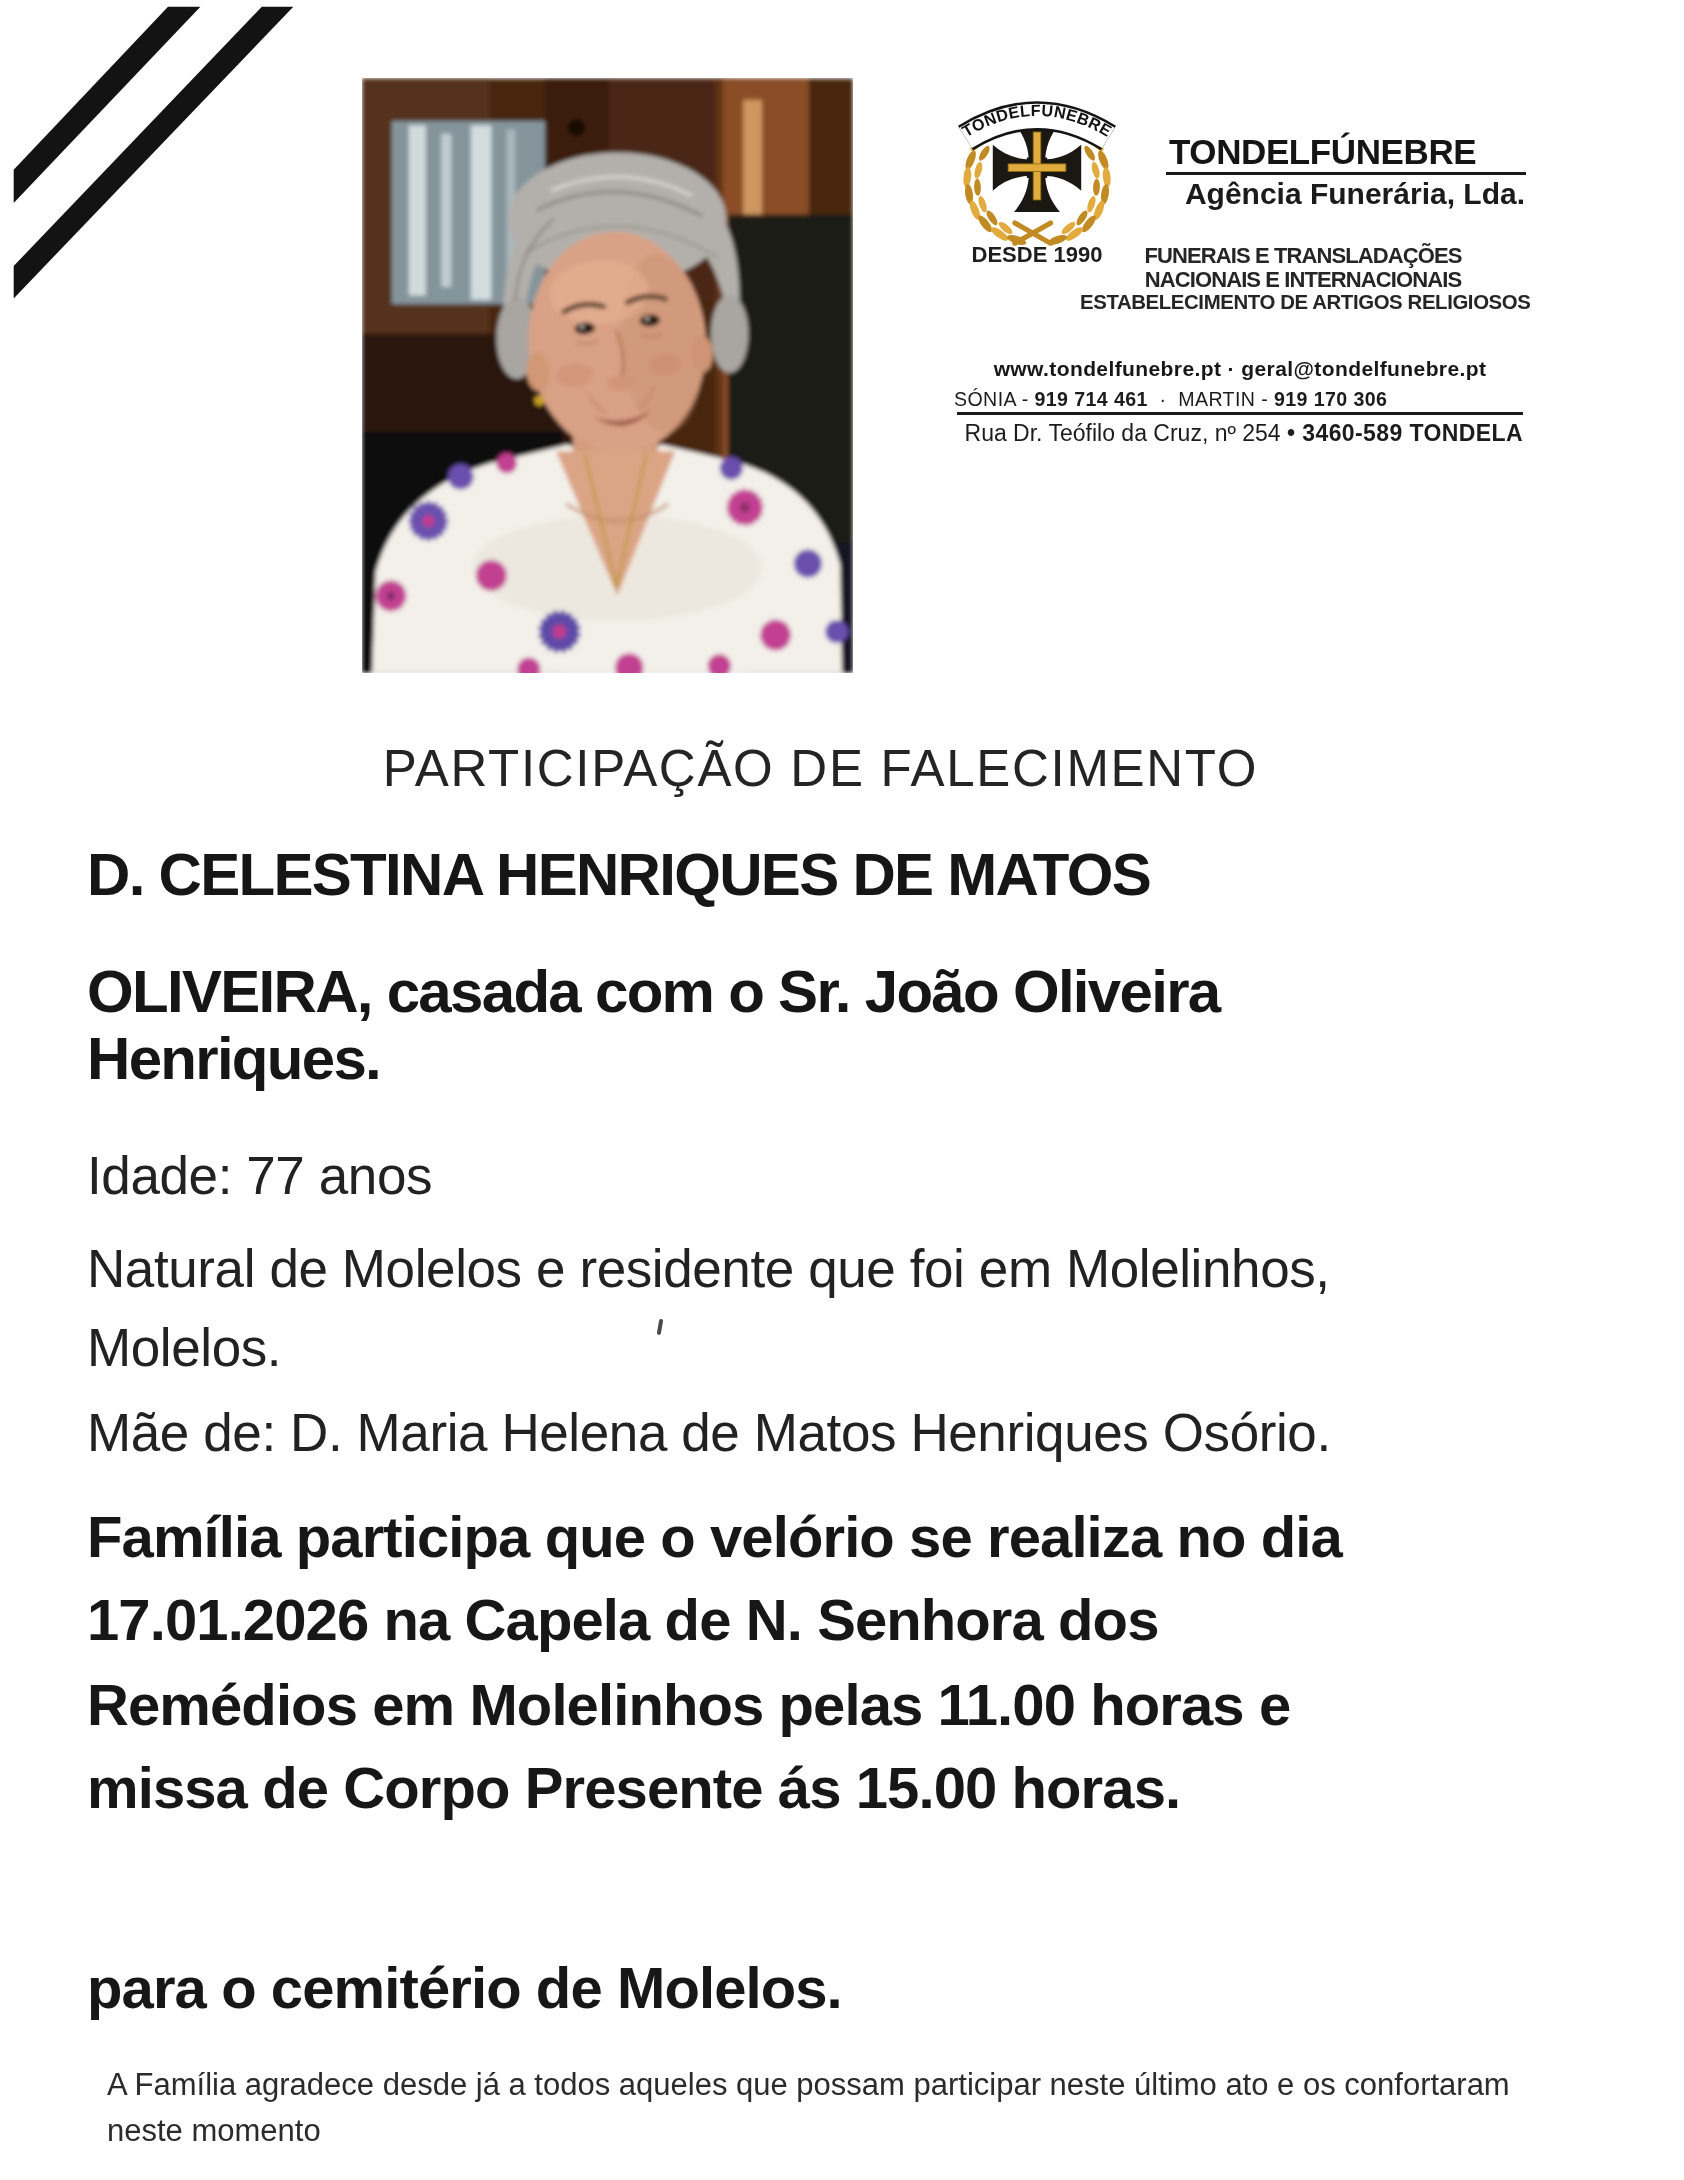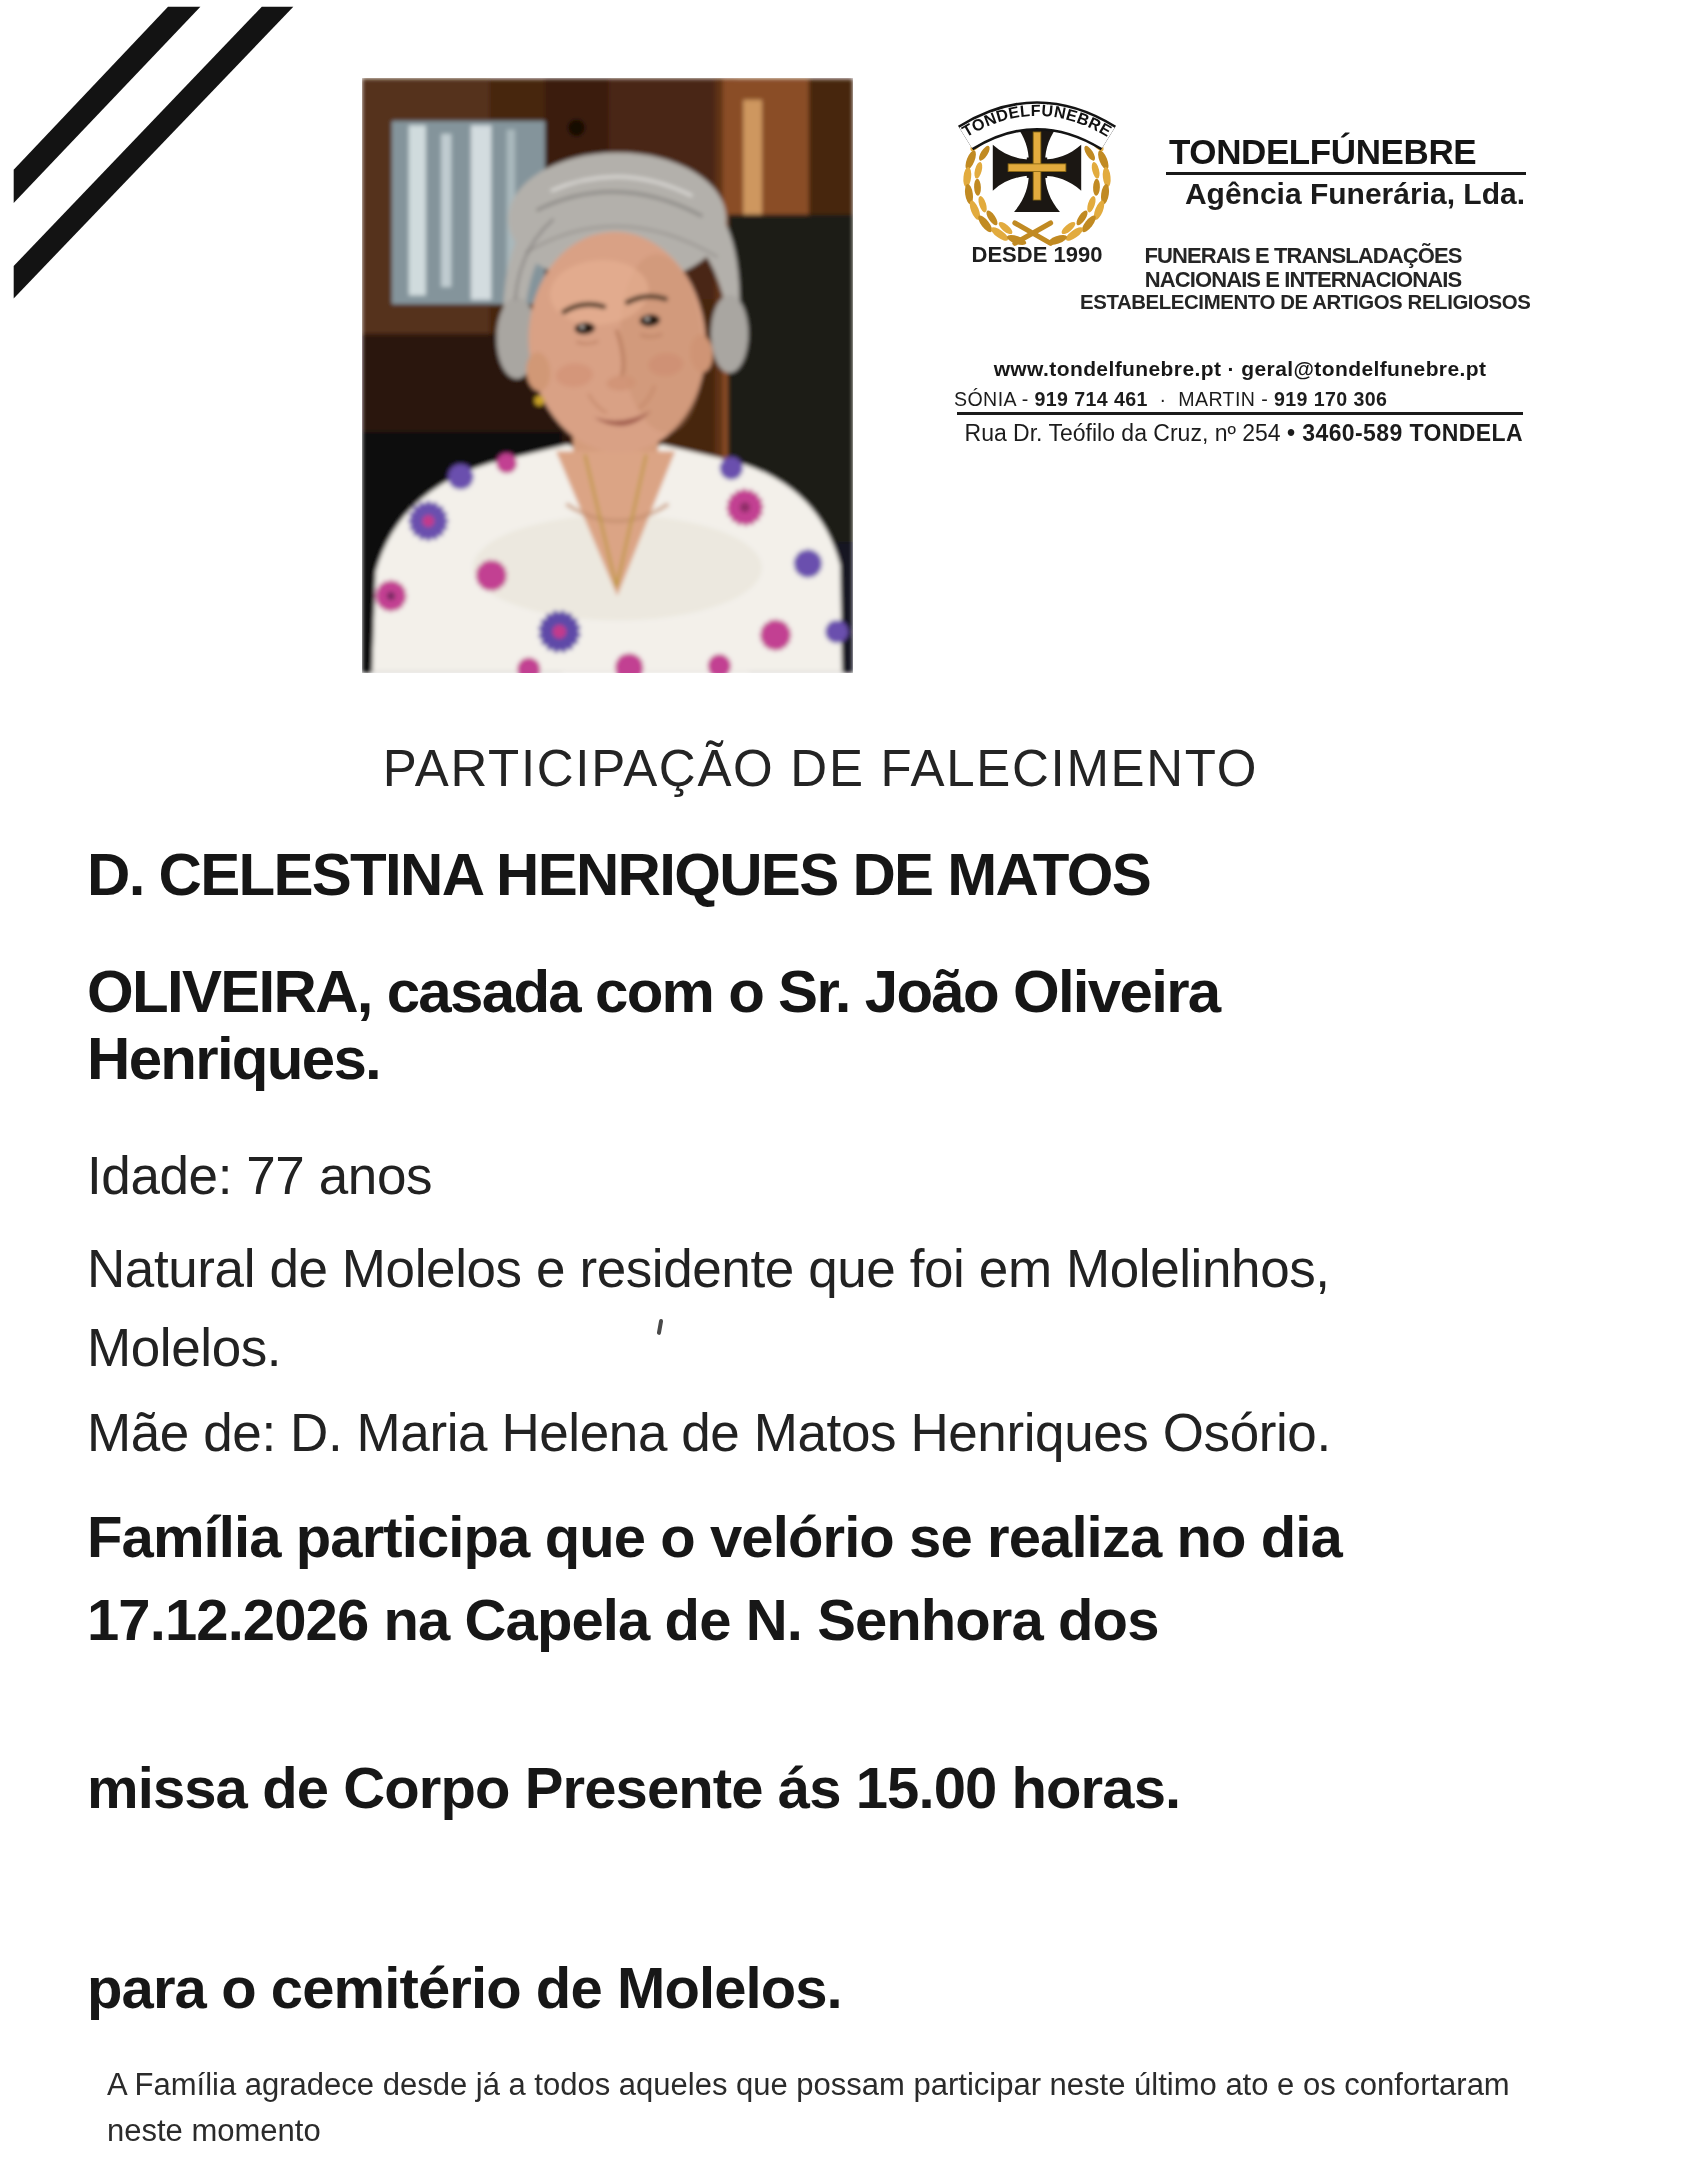--- a/index.html
+++ b/index.html
@@ -236,21 +236,22 @@
   <div class="line t-name" style="top:1027px">Henriques.</div>
 
   <div class="line t-reg" style="top:1147px">Idade: 77 anos</div>
 
   <div class="line t-reg" style="top:1240px">Natural de Molelos e residente que foi em Molelinhos,</div>
   <div class="line t-reg" style="top:1319px">Molelos.</div>
 
   <div class="line t-reg" style="top:1404px">Mãe de: D. Maria Helena de Matos Henriques Osório.</div>
 
   <div class="line t-bold" style="top:1506px">Família participa que o velório se realiza no dia</div>
-  <div class="line t-bold" style="top:1589px">17.12.2026 na Capela de N. Senhora dos</div>
+  <div class="line t-bold" style="top:1589px">17.01.2026 na Capela de N. Senhora dos</div>
+  <div class="line t-bold" style="top:1674px">Remédios em Molelinhos pelas 11.00 horas e</div>
   <div class="line t-bold" style="top:1757px">missa de Corpo Presente ás 15.00 horas.</div>
 
   <div class="line t-bold" style="top:1957px">para o cemitério de Molelos.</div>
 
   <div class="line t-foot" style="top:2068px">A Família agradece desde já a todos aqueles que possam participar neste último ato e os confortaram</div>
   <div class="line t-foot" style="top:2114px">neste momento</div>
 
   <div class="artifact"></div>
 
 </div>

